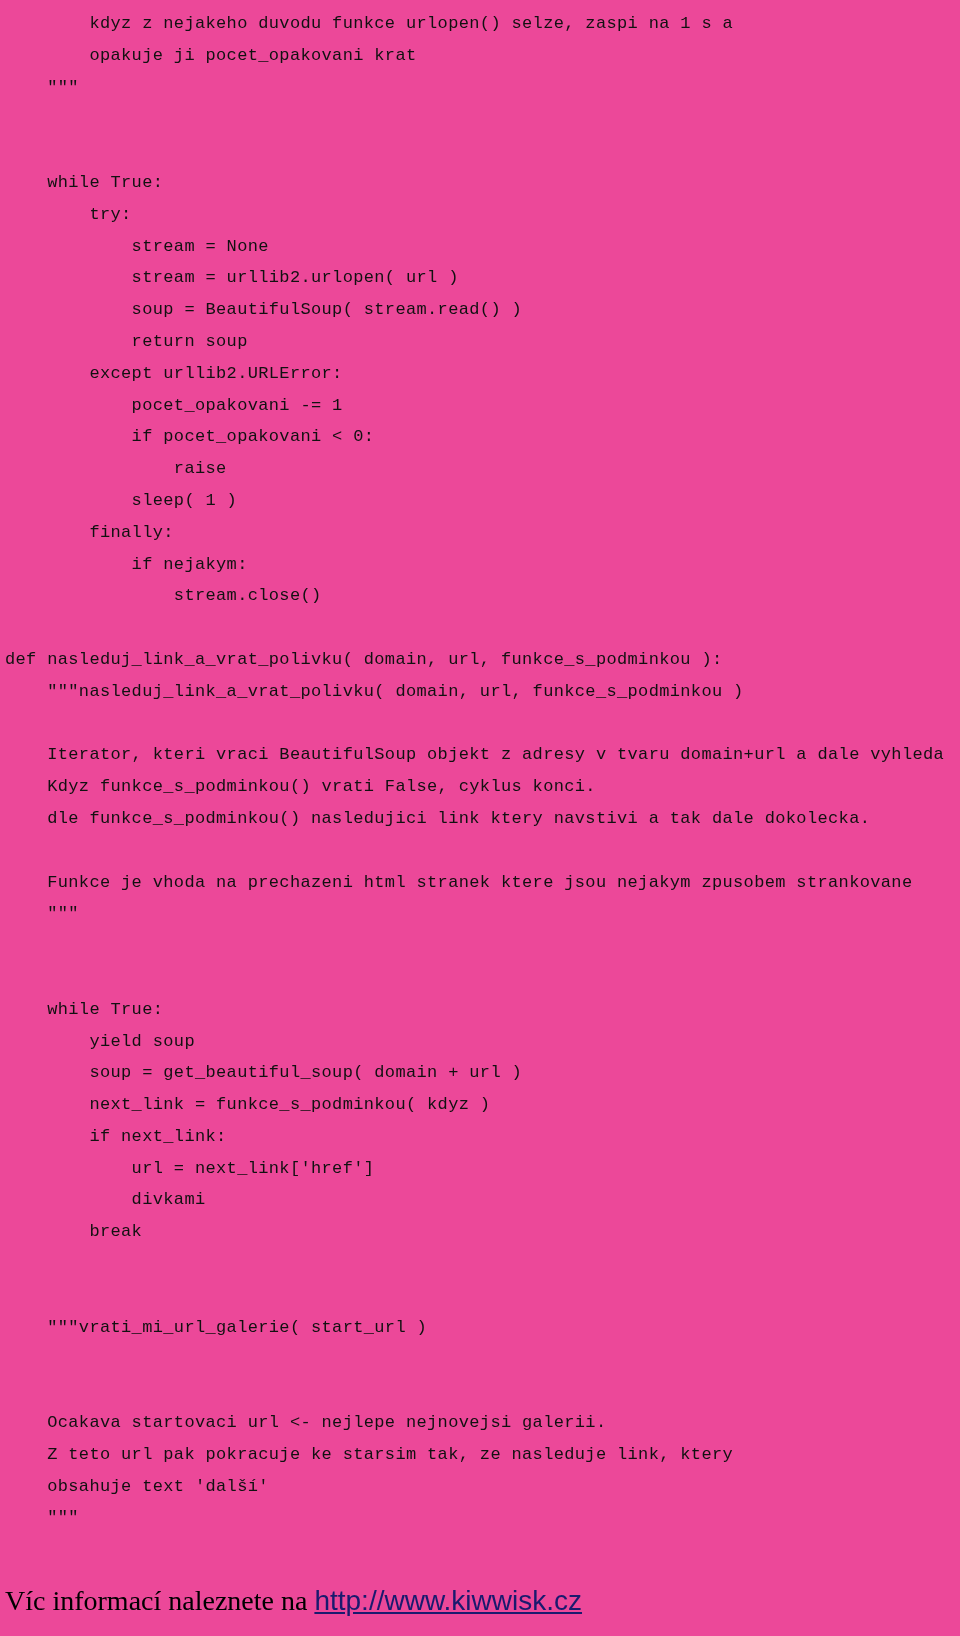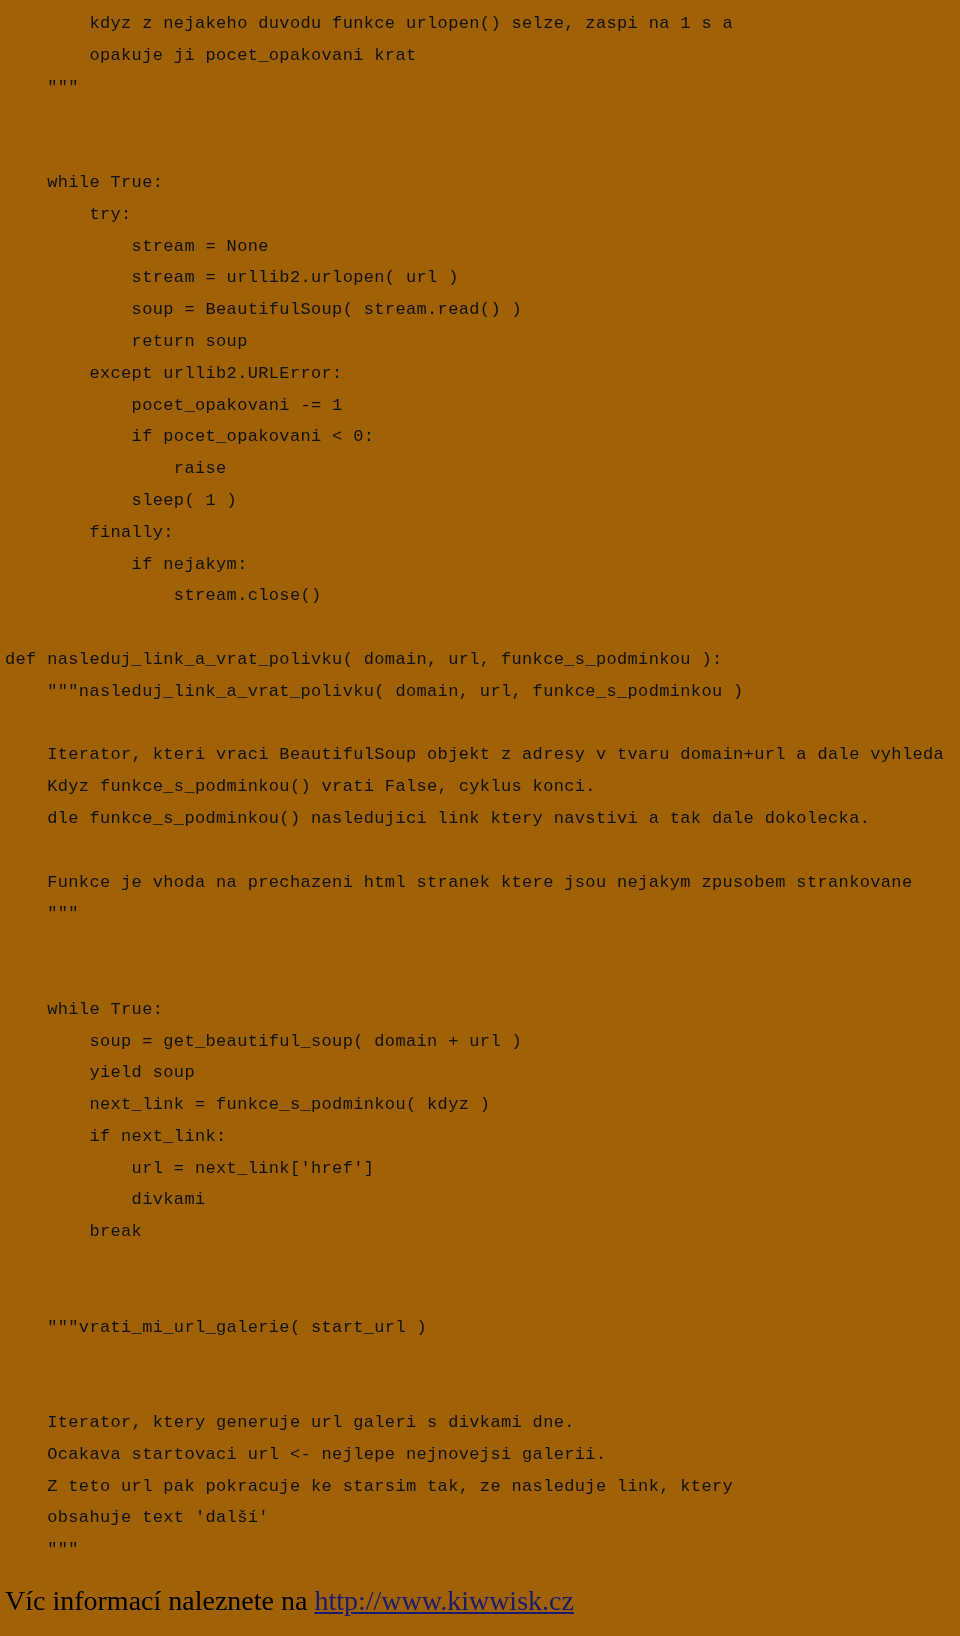--- a/index.html
+++ b/index.html
@@ -14,21 +14,21 @@
     position: relative;
     overflow: hidden;
     font-family: "Liberation Mono", "DejaVu Sans Mono", monospace;
     color: #000000;
   }
 
   #page {
     position: relative;
     width: 960px;
     height: 1636px;
-    background: #a16207;
+    background: #ec4899;
   }
 
   
   #code-listing {
     position: absolute;
     left: 0;
     top: 0;
     width: 960px;
     padding-top: 8px;
     box-sizing: border-box;
@@ -60,21 +60,21 @@
     box-sizing: border-box;
   }
   #footer-text {
     font-family: "Liberation Serif", "DejaVu Serif", serif;
     font-size: 28px;
     line-height: 34px;
     color: #000000;
     white-space: pre;
   }
   #footer-link {
-    font-family: Liberation Serif, serif;
+    font-family: Liberation Sans, sans-serif;
     font-size: 28px;
     color: #1a1a6e;
     text-decoration: underline;
     text-underline-offset: 2px;
     cursor: pointer;
     margin-top: 20px;
   }
 </style>
 </head>
 <body>
@@ -107,33 +107,32 @@
       <div class="code-line blank"></div>
       <div class="code-line">    Iterator, kteri vraci BeautifulSoup objekt z adresy v tvaru domain+url a dale vyhleda</div>
       <div class="code-line">    Kdyz funkce_s_podminkou() vrati False, cyklus konci.</div>
       <div class="code-line">    dle funkce_s_podminkou() nasledujici link ktery navstivi a tak dale dokolecka.</div>
       <div class="code-line blank"></div>
       <div class="code-line">    Funkce je vhoda na prechazeni html stranek ktere jsou nejakym zpusobem strankovane</div>
       <div class="code-line">    """</div>
       <div class="code-line blank"></div>
       <div class="code-line blank"></div>
       <div class="code-line">    while True:</div>
+      <div class="code-line">        yield soup</div>
       <div class="code-line">        soup = get_beautiful_soup( domain + url )</div>
-      <div class="code-line">        yield soup</div>
       <div class="code-line">        next_link = funkce_s_podminkou( kdyz )</div>
       <div class="code-line">        if next_link:</div>
       <div class="code-line">            url = next_link['href']</div>
       <div class="code-line">            divkami</div>
       <div class="code-line">        break</div>
       <div class="code-line blank"></div>
       <div class="code-line blank"></div>
       <div class="code-line">    """vrati_mi_url_galerie( start_url )</div>
       <div class="code-line blank"></div>
       <div class="code-line blank"></div>
-      <div class="code-line">    Iterator, ktery generuje url galeri s divkami dne.</div>
       <div class="code-line">    Ocakava startovaci url &lt;- nejlepe nejnovejsi galerii.</div>
       <div class="code-line">    Z teto url pak pokracuje ke starsim tak, ze nasleduje link, ktery</div>
       <div class="code-line">    obsahuje text 'další'</div>
       <div class="code-line">    """</div>
     </div>
 
   <div id="footer">
     <div id="footer-text"><span>Víc informací naleznete na </span><span id="footer-link">http://www.kiwwisk.cz</span></div>
   </div>
 

